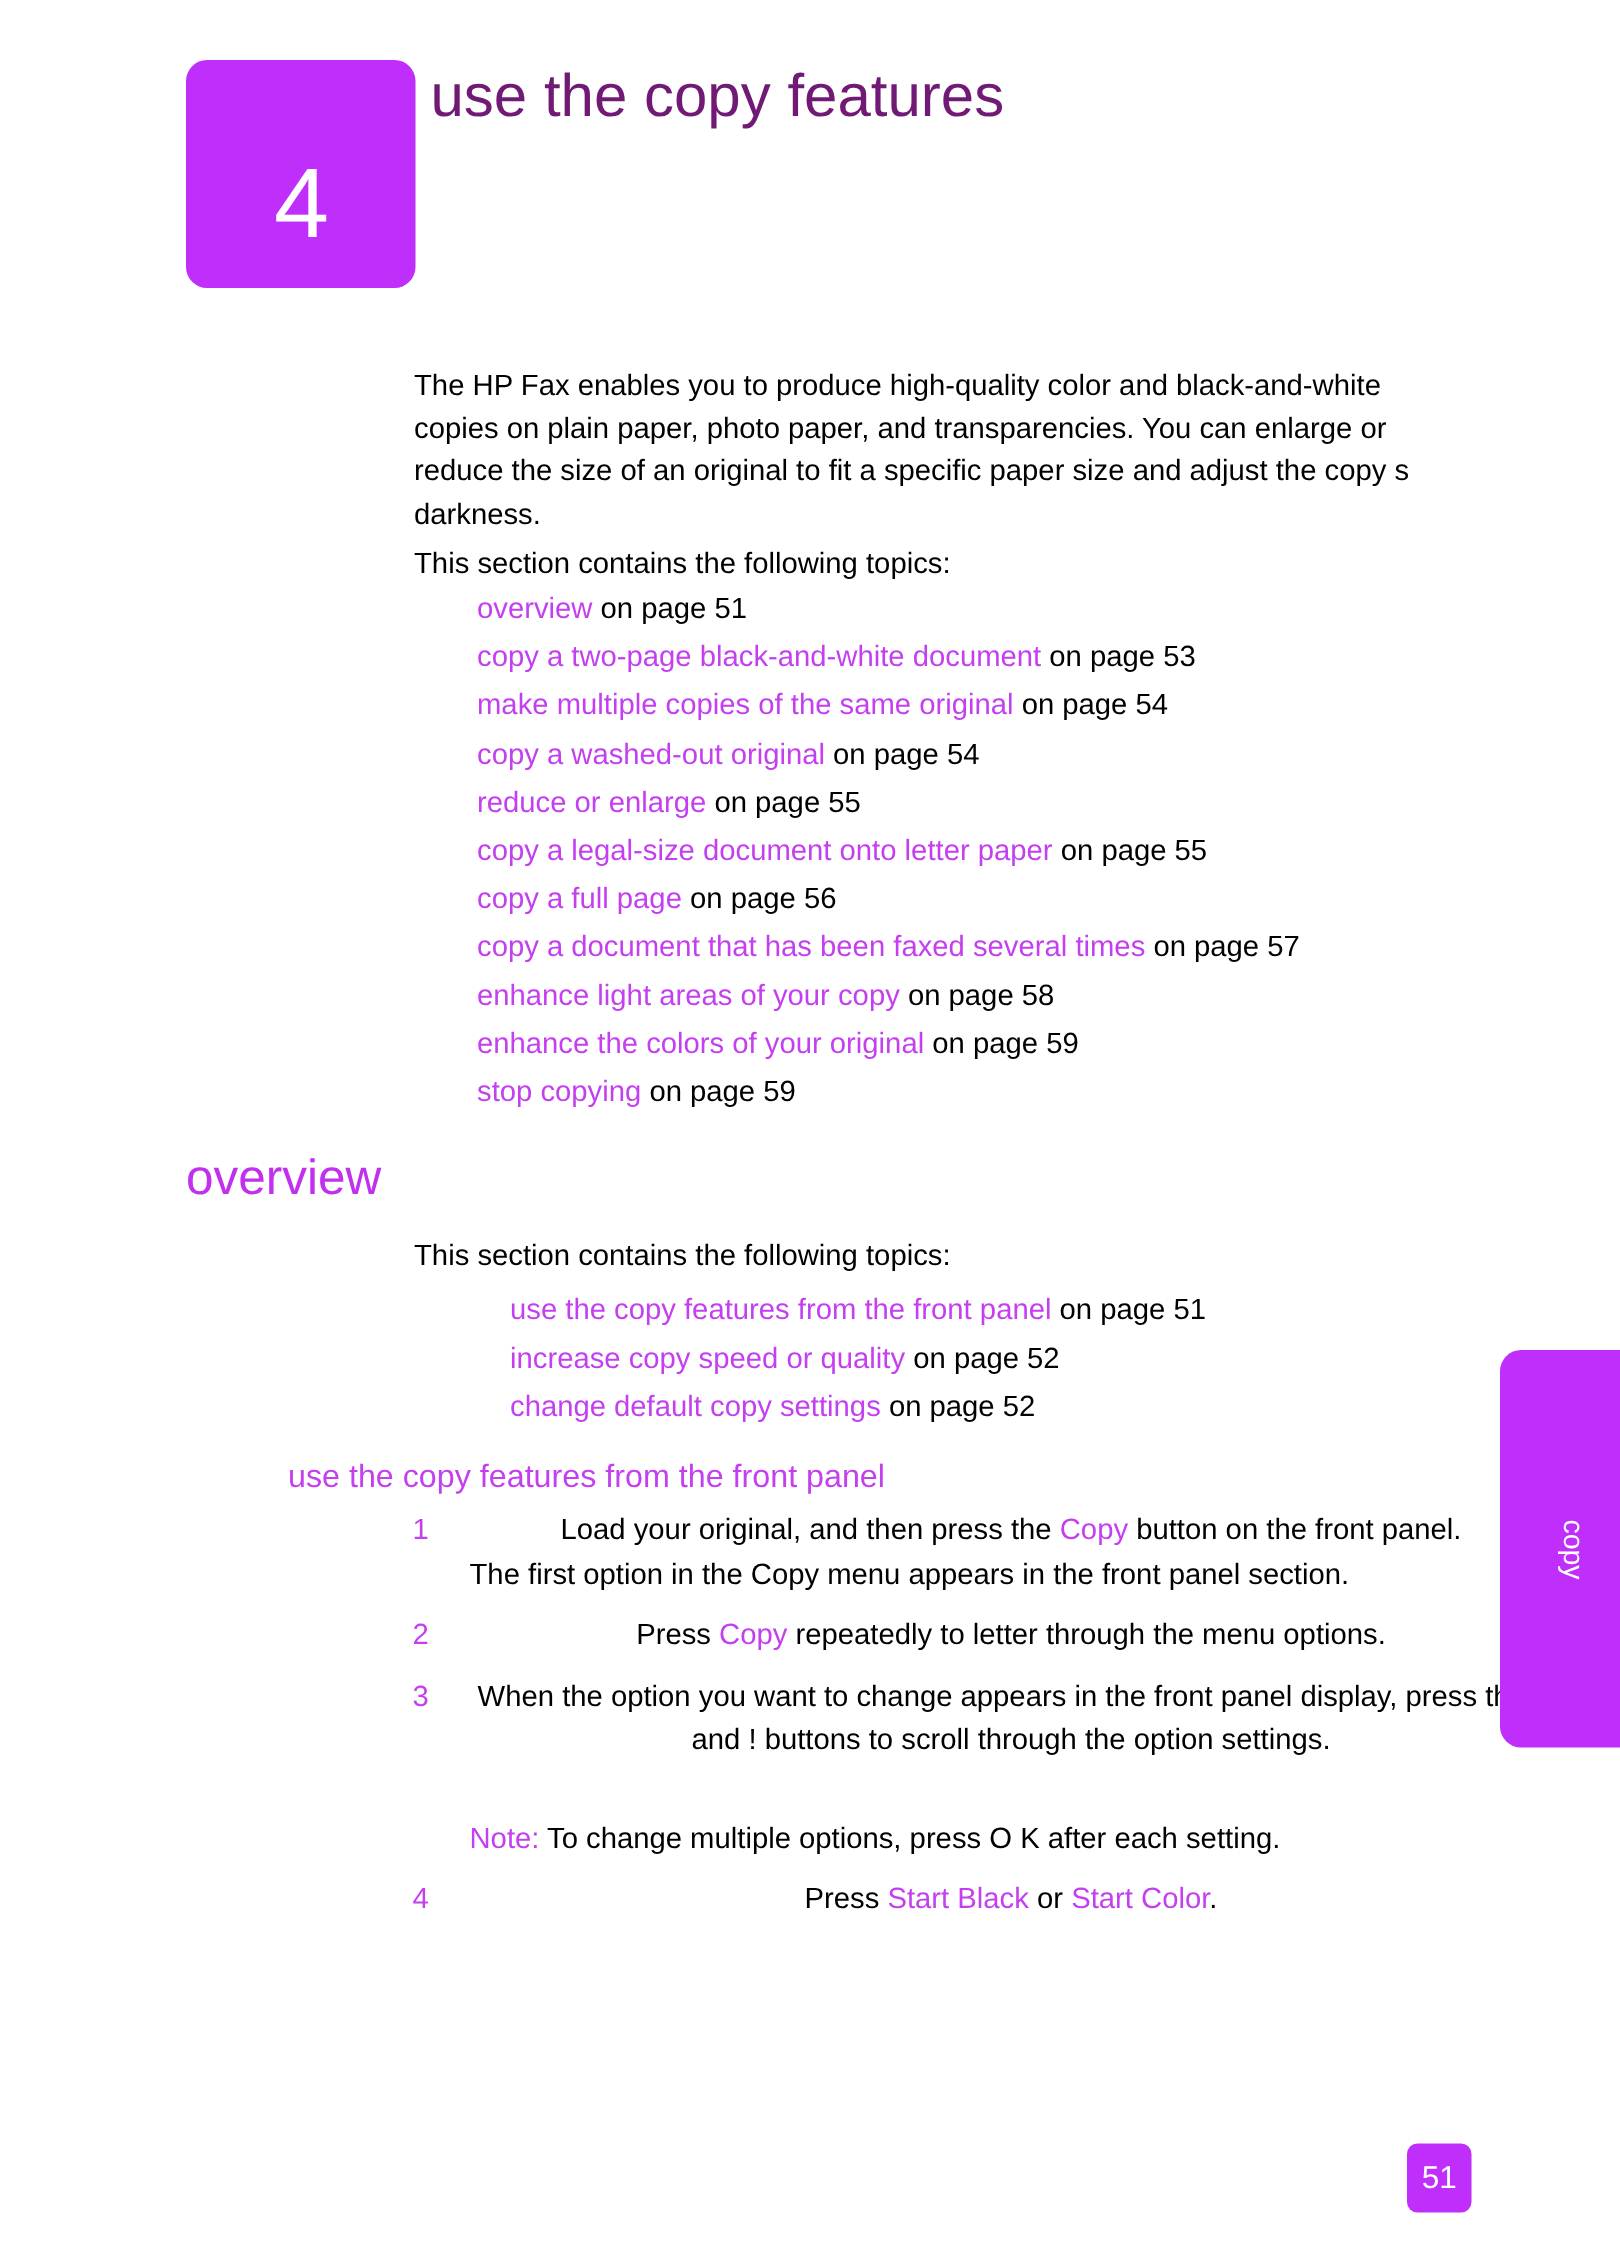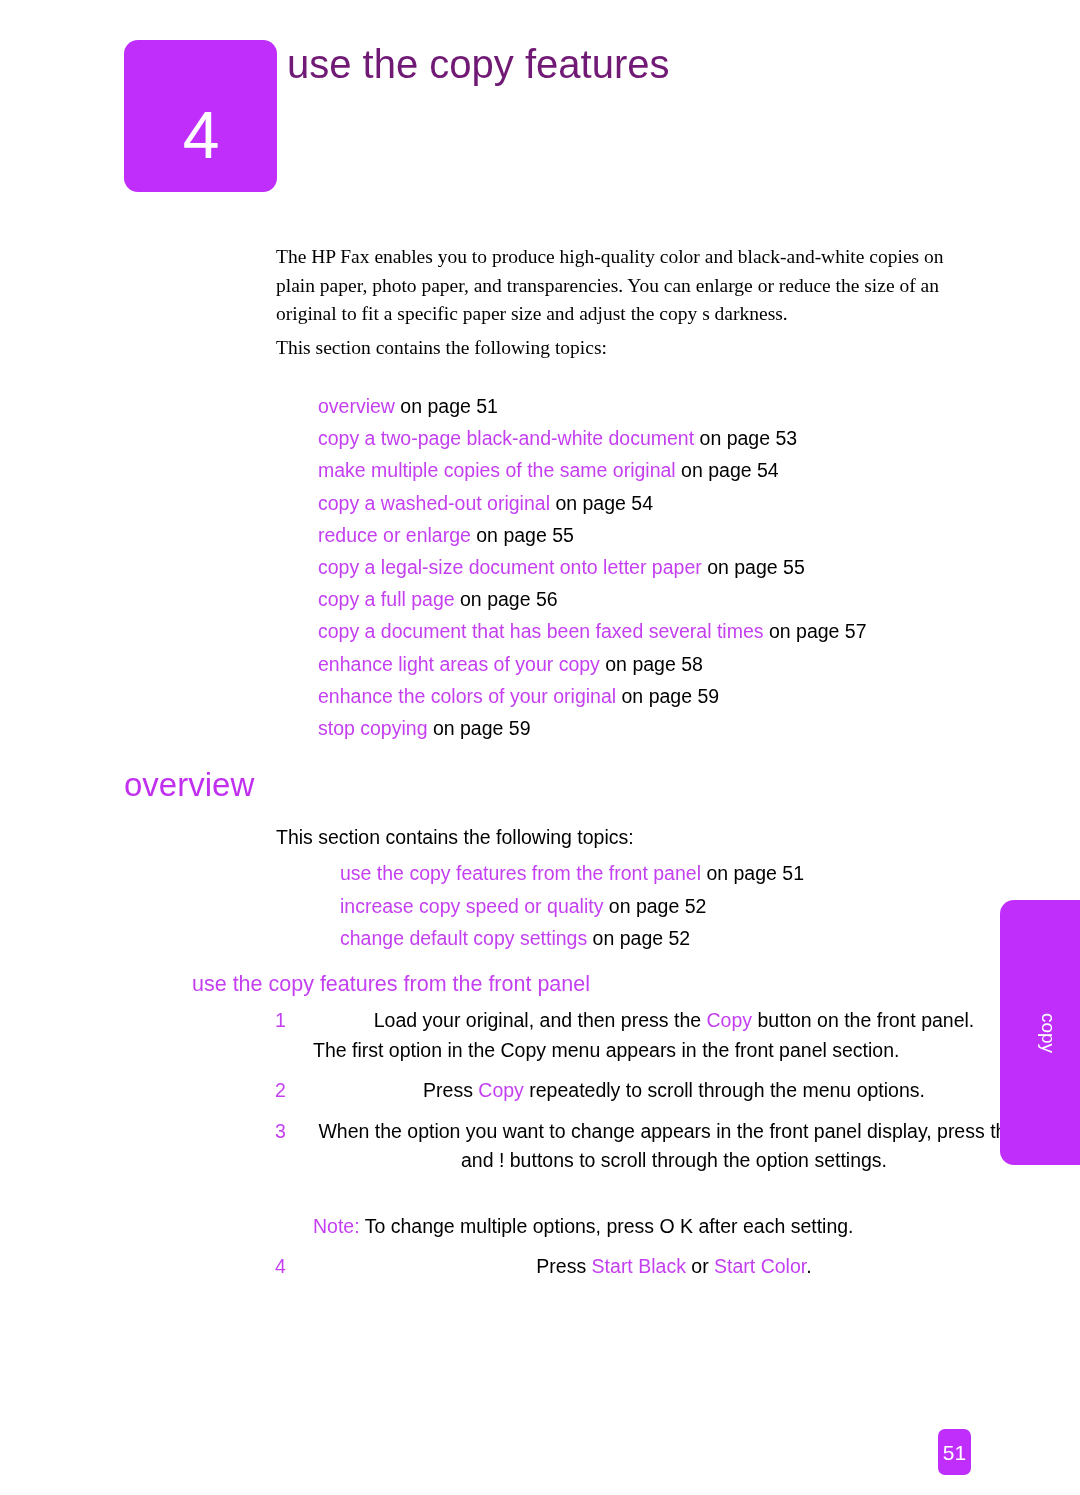--- a/index.html
+++ b/index.html
@@ -60,21 +60,21 @@
   
   .intro {
     position: absolute;
     left: 276px;
     top: 243px;
     width: 700px;
     font-size: 19.5px;
     line-height: 28.5px;
     color: #000000;
   }
-  .intro p { margin: 0; font-family: Liberation Serif, serif; }
+  .intro p { margin: 0; }
   .intro .p2 { margin-top: 5px; }
 
   
   .toc {
     position: absolute;
     left: 318px;
     top: 390px;
     width: 720px;
   }
   .toc-item {
@@ -179,21 +179,21 @@
     font-size: 19px;
     line-height: 19px;
     white-space: nowrap;
   }
 
   
   .page-num-box {
     position: absolute;
     left: 938px;
     top: 1429px;
-    width: 33px;
+    width: 43px;
     height: 46px;
     background: #c02efb;
     border-radius: 7px;
   }
   .page-num {
     position: absolute;
     left: 0;
     right: 0;
     top: 50%;
     transform: translateY(-50%);
@@ -244,21 +244,21 @@
 
   <div class="steps" id="steps-list">
       <div class="step">
         <span class="step-num">1</span>
         <span class="step-body"><span>Load your original, and then press the </span><span class="lnk">Copy</span><span> button on the front panel.</span></span>
         <span class="step-line2">The first option in the Copy menu appears in the front panel section.</span>
       </div>
       <div class="step-gap"></div>
       <div class="step">
         <span class="step-num">2</span>
-        <span class="step-body"><span>Press </span><span class="lnk">Copy</span><span> repeatedly to scroll through the menu options.</span></span>
+        <span class="step-body"><span>Press </span><span class="lnk">Copy</span><span> repeatedly to letter through the menu options.</span></span>
       </div>
       <div class="step-gap"></div>
       <div class="step">
         <span class="step-num">3</span>
         <span class="step-body"><span>When the option you want to change appears in the front panel display, press the "   and !   buttons to scroll through the option settings.</span></span>
       </div>
       <div class="step-gap"></div>
       <div class="note"><span class="note-label">Note:</span><span> To change multiple options, press O K after each setting.</span></div>
       <div class="step-gap"></div>
       <div class="step">

